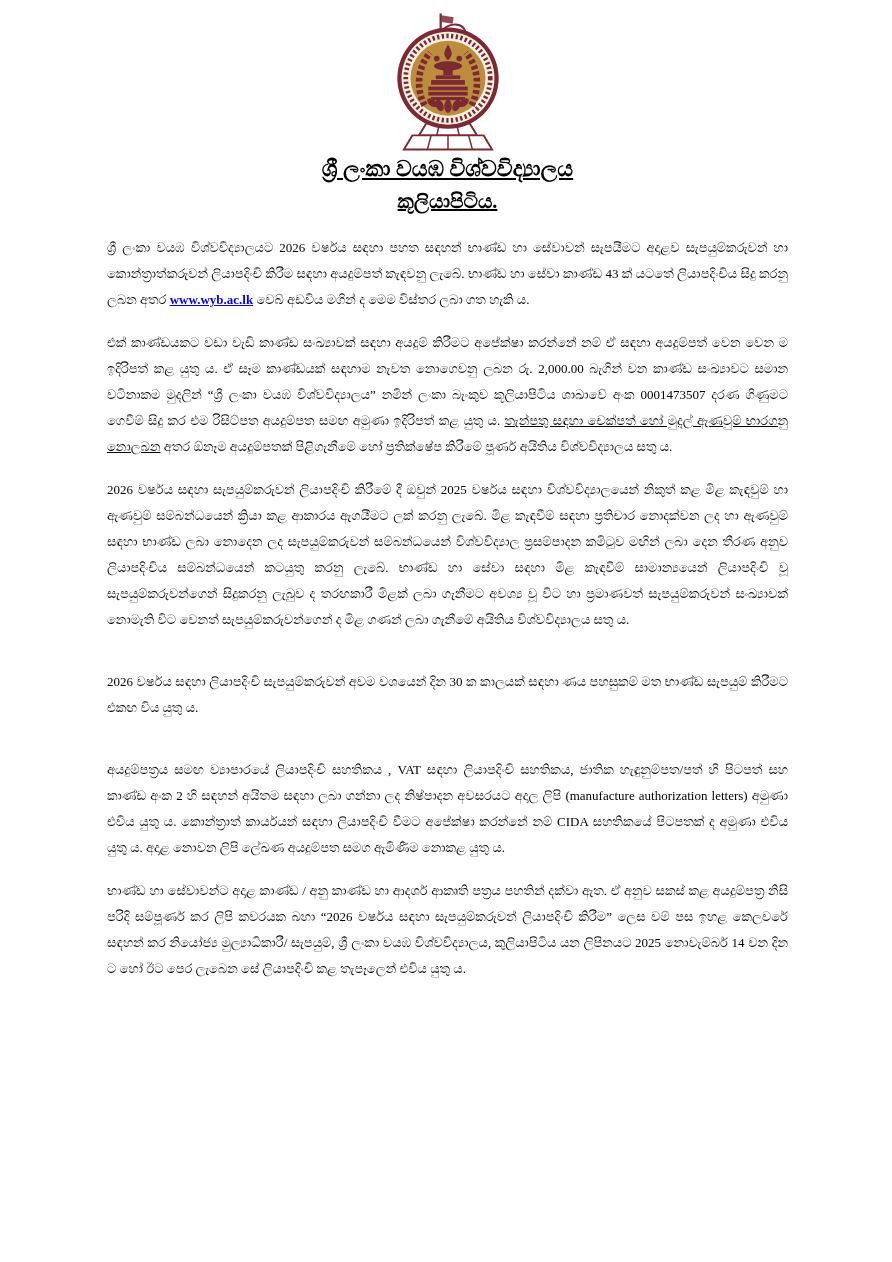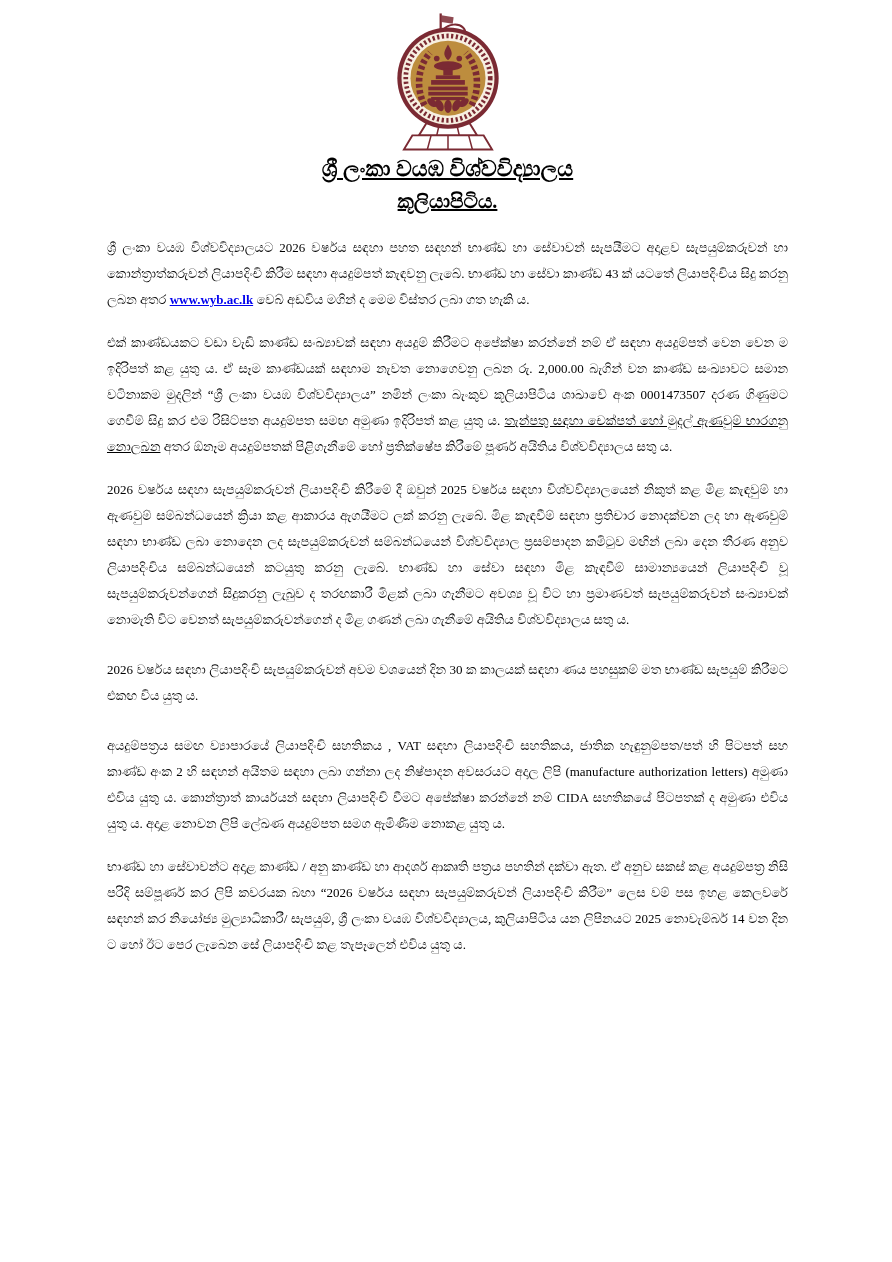--- a/index.html
+++ b/index.html
@@ -34,21 +34,21 @@
     font-size:20px;font-weight:700;text-decoration:underline;
     line-height:28px;margin:8px 0 0 0;
   }
   main{margin-top:20px;}
   p.para{
     font-size:13px;
     line-height:26px;
     text-align:justify;
     margin:0 0 17px 0;
   }
-  p.para.extra-gap{margin-top:24px;}
+  p.para.extra-gap{margin-top:36px;}
   .b{font-weight:400;}
   .u{text-decoration:underline;}
   a.link{
     color:var(--link);
     font-weight:700;
     text-decoration:underline;
     cursor:pointer;
   }
   
   .fm{fill:var(--maroon);}

